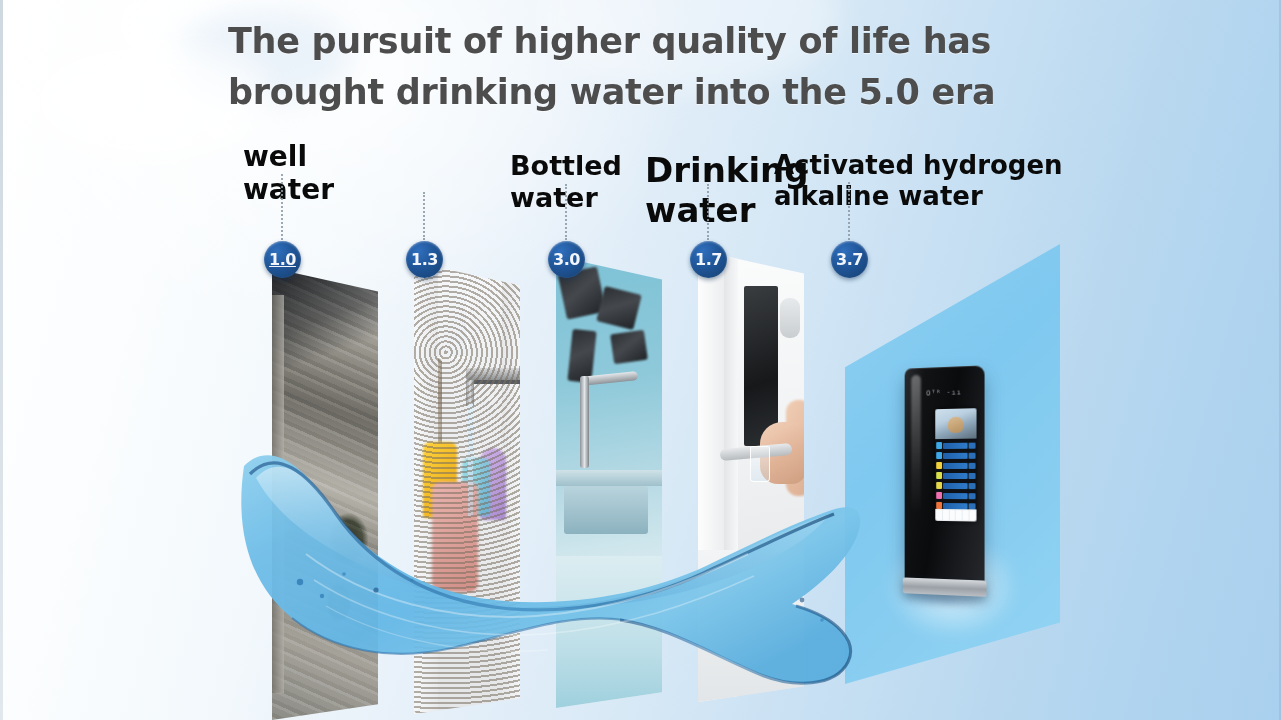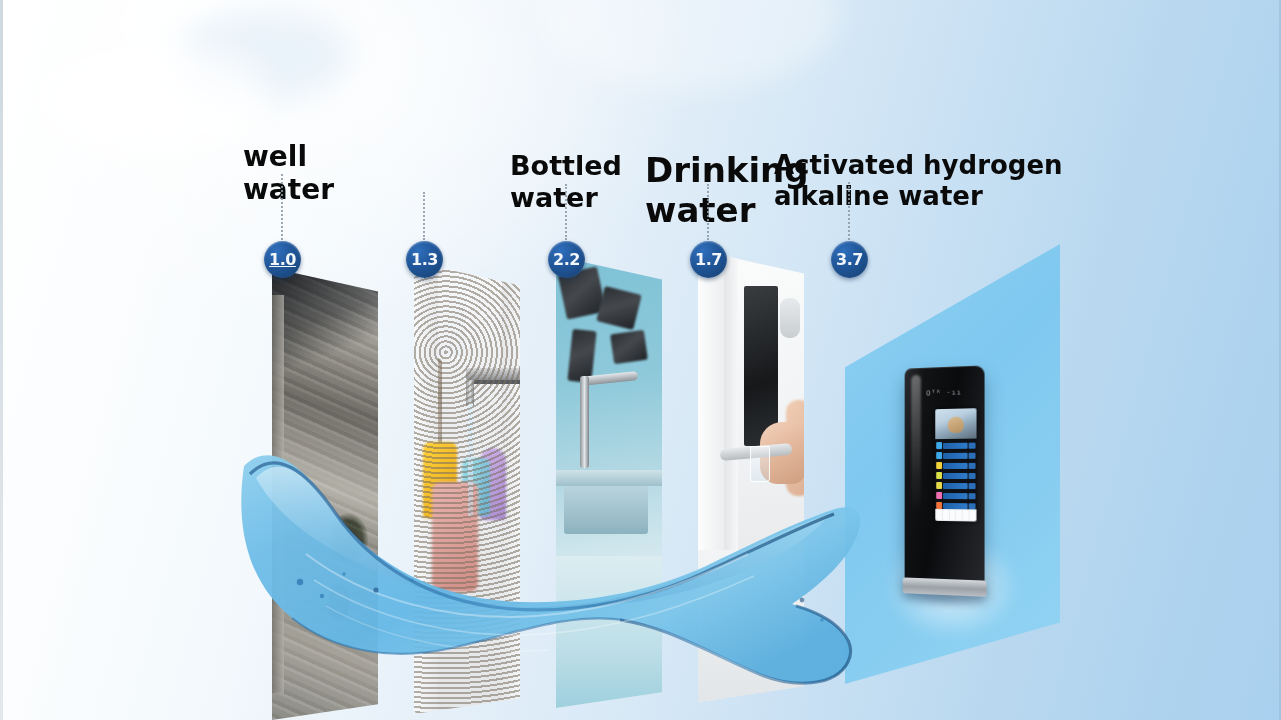--- a/index.html
+++ b/index.html
@@ -185,20 +185,22 @@
 <div id="stage">
 
   <div class="cloud c1"></div>
   <div class="cloud c2"></div>
   <div class="cloud c3"></div>
   <div class="cloud c4"></div>
   <div class="edge-l"></div>
   <div class="edge-r"></div>
 
   <div id="title">
+    <span class="ln">The pursuit of higher quality of life has</span>
+    <span class="ln">brought drinking water into the 5.0 era</span>
   </div>
 
   <div class="lbl" style="left:243px;top:140px;width:120px;font-size:28px;">well
 water</div>
   <div class="lbl" style="left:510px;top:150px;width:130px;font-size:27px;">Bottled
 water</div>
   <div class="lbl" style="left:645px;top:150px;width:145px;font-size:34px;">Drinking
 water</div>
   <div class="lbl" style="left:774px;top:150px;width:330px;font-size:26px;">Activated hydrogen
 alkaline water</div>
@@ -376,17 +378,17 @@
       <circle cx="108" cy="170" r="1.8" fill="#2f7ab4" opacity="0.6"></circle>
       <circle cx="140" cy="186" r="2.6" fill="#1b4f86" opacity="0.6"></circle>
       <circle cx="176" cy="176" r="1.6" fill="#2f7ab4" opacity="0.5"></circle>
       <circle cx="566" cy="196" r="2.4" fill="#1b4f86" opacity="0.6"></circle>
       <circle cx="586" cy="216" r="1.8" fill="#2f7ab4" opacity="0.55"></circle>
     </svg>
   </div>
 
   <div class="badge" style="left:264px;top:241px;text-decoration:underline;">1.0</div>
   <div class="badge" style="left:406px;top:241px;">1.3</div>
-  <div class="badge" style="left:548px;top:241px;">2.2</div>
+  <div class="badge" style="left:548px;top:241px;">3.0</div>
   <div class="badge" style="left:690px;top:241px;">1.7</div>
   <div class="badge" style="left:831px;top:241px;">3.7</div>
 
 </div>
 
 </body></html>

